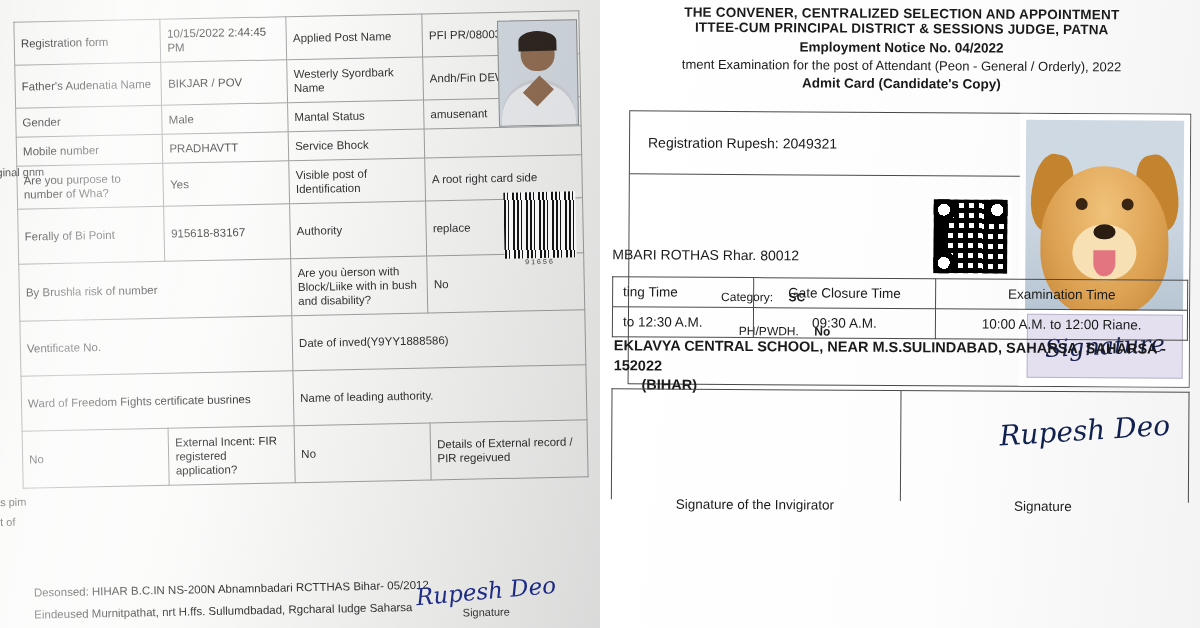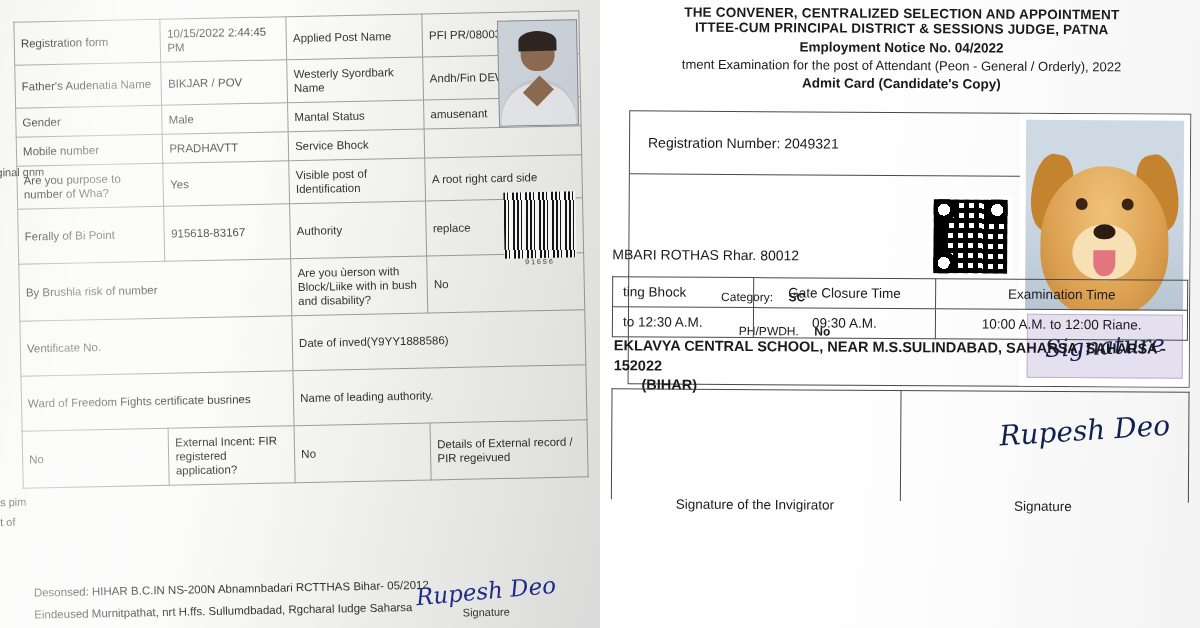--- a/index.html
+++ b/index.html
@@ -319,21 +319,21 @@
       <div class="rhead">
         <div class="l1">THE CONVENER, CENTRALIZED SELECTION AND APPOINTMENT</div>
         <div class="l2">ITTEE-CUM PRINCIPAL DISTRICT &amp; SESSIONS JUDGE, PATNA</div>
         <div class="l3">Employment Notice No. 04/2022</div>
         <div class="l4">tment Examination for the post of Attendant (Peon - General / Orderly), 2022</div>
         <div class="l5">Admit Card (Candidate's Copy)</div>
       </div>
 
       <div class="rbox">
         <div class="reg-row">
-          <span>Registration Number:</span>&nbsp;
+          <span>Registration Rupesh:</span>&nbsp;
           <span>2049321</span>
         </div>
 
         <div class="qr">
           <div class="qr-in"></div>
           <div class="qr-in2"></div>
         </div>
 
         <div class="cat">
           <span>Category:</span>
@@ -359,21 +359,21 @@
             <span>Signature</span>
           </div>
         </div>
       </div>
 
       <div class="addr1">MBARI ROTHAS Rhar. 80012</div>
 
       <table class="timetbl">
         <tbody>
             <tr>
-          <td class="first">ting Bhock</td>
+          <td class="first">ting Time</td>
           <td>Gate Closure Time</td>
           <td>Examination Time</td>
         </tr>
         <tr>
           <td class="first">to 12:30 A.M.</td>
           <td>09:30 A.M.</td>
           <td>10:00 A.M. to 12:00 Riane.</td>
         </tr>
       </tbody>
         </table>

